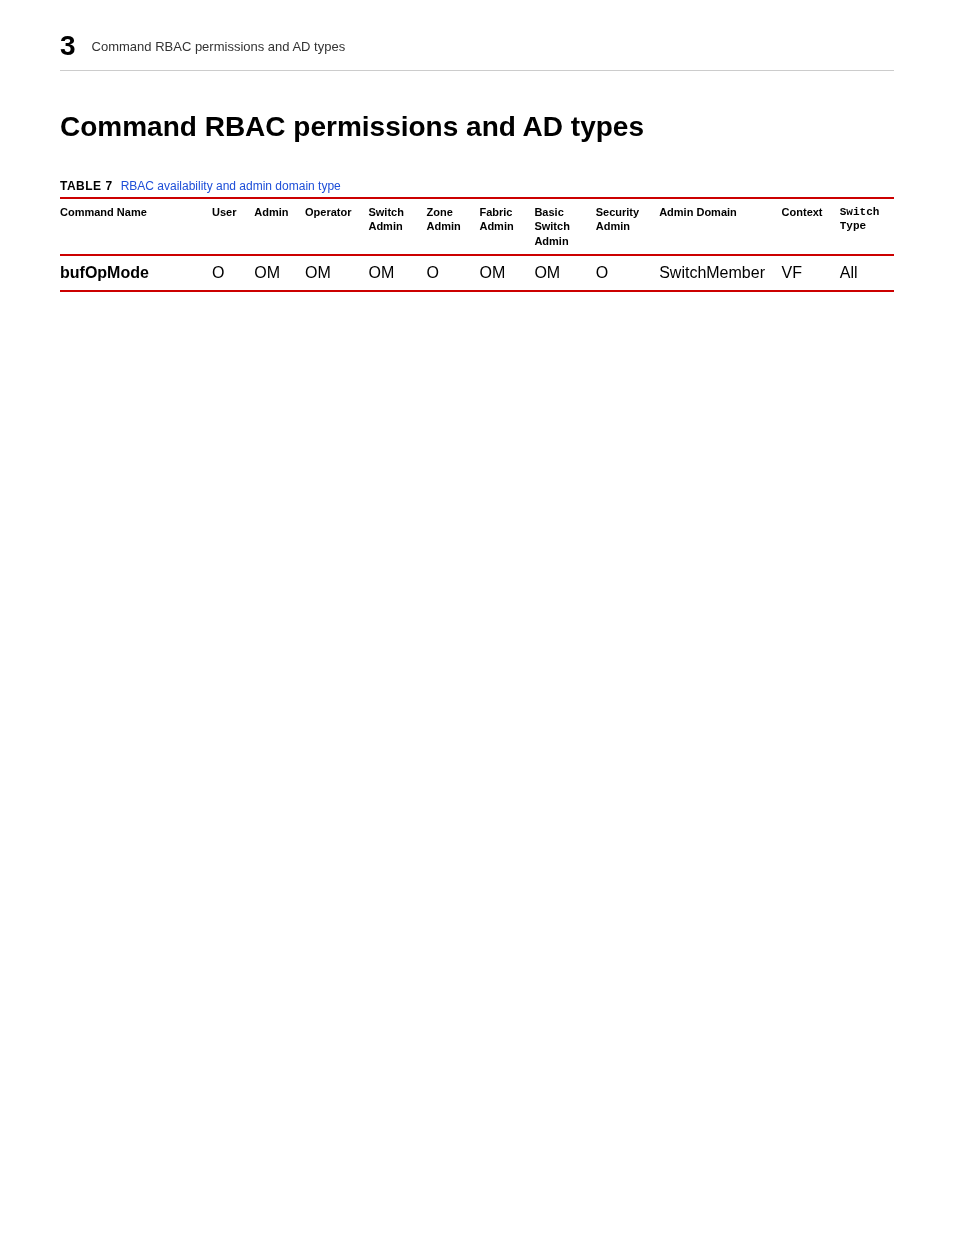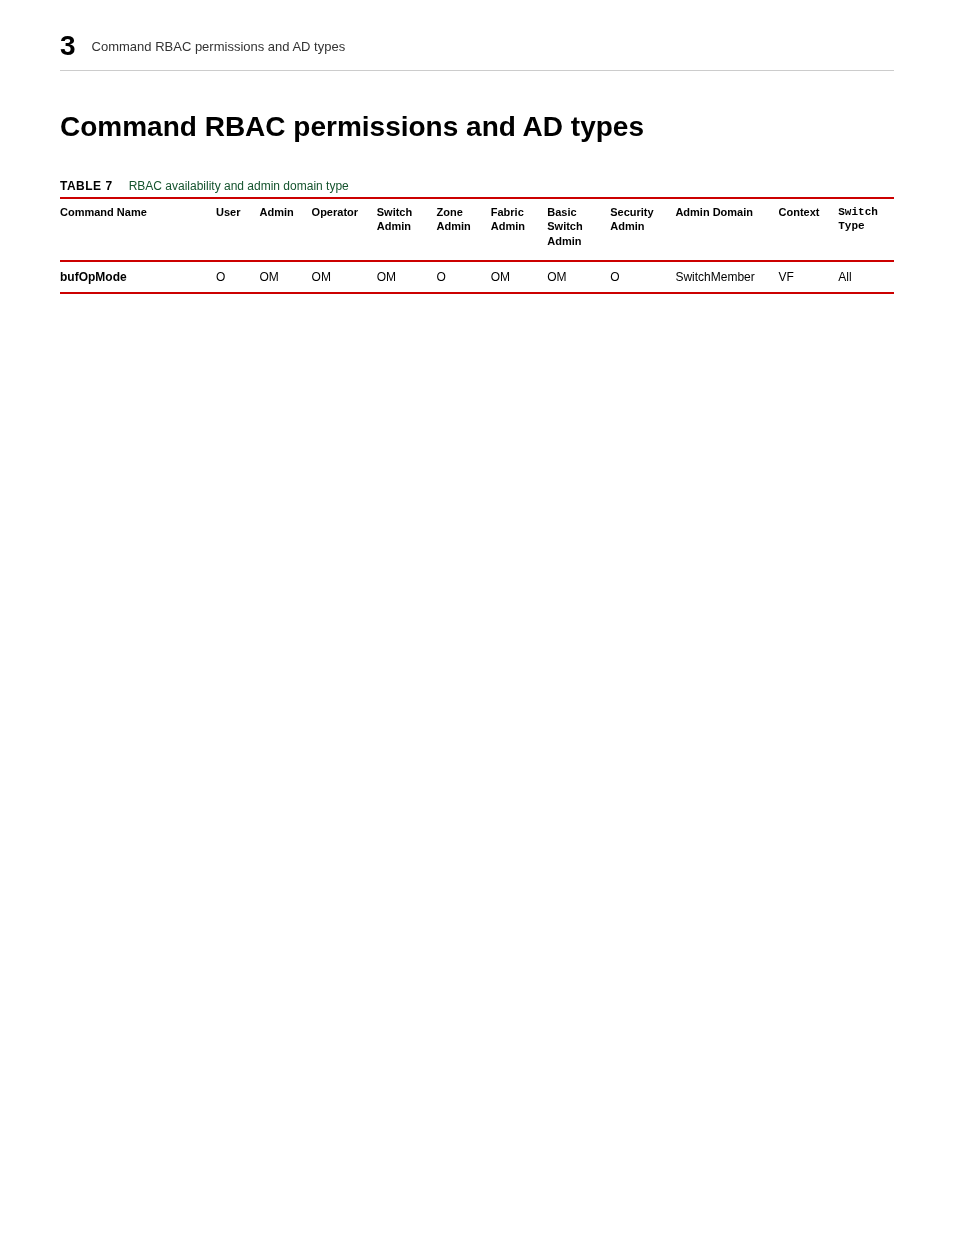--- a/index.html
+++ b/index.html
@@ -42,72 +42,72 @@
       font-size: 28px;
       font-weight: bold;
       color: #000;
       margin-bottom: 36px;
       margin-top: 10px;
     }
 
     .table-label {
       display: flex;
       align-items: baseline;
-      gap: 16px;
+      gap: 8px;
       margin-bottom: 4px;
     }
 
     .table-label-tag {
       font-size: 12px;
       font-weight: bold;
       color: #000;
       letter-spacing: 0.5px;
     }
 
     .table-label-desc {
       font-size: 12px;
-      color: #14532d;
+      color: #1d4ed8;
     }
 
     .data-table {
       width: 100%;
       border-collapse: collapse;
       margin-top: 0;
     }
 
     .data-table thead tr {
       border-top: 2px solid #cc0000;
       border-bottom: 2px solid #cc0000;
     }
 
     .data-table th {
       font-size: 11px;
       font-weight: bold;
       color: #000;
       text-align: left;
-      padding: 6px 6px 12px 4px;
+      padding: 6px 6px 6px 4px;
       vertical-align: top;
       white-space: normal;
       line-height: 1.3;
     }
 
     .data-table th:first-child {
       padding-left: 0;
     }
 
     .data-table tbody tr {
       border-bottom: 1px solid #cc0000;
     }
 
     .data-table tbody tr:last-child {
       border-bottom: 2px solid #cc0000;
     }
 
     .data-table td {
-      font-size: 12px;
+      font-size: 16px;
       color: #000;
       padding: 8px 6px 8px 4px;
       vertical-align: middle;
       white-space: nowrap;
     }
 
     .data-table td:first-child {
       padding-left: 0;
       font-weight: bold;
       white-space: nowrap;

